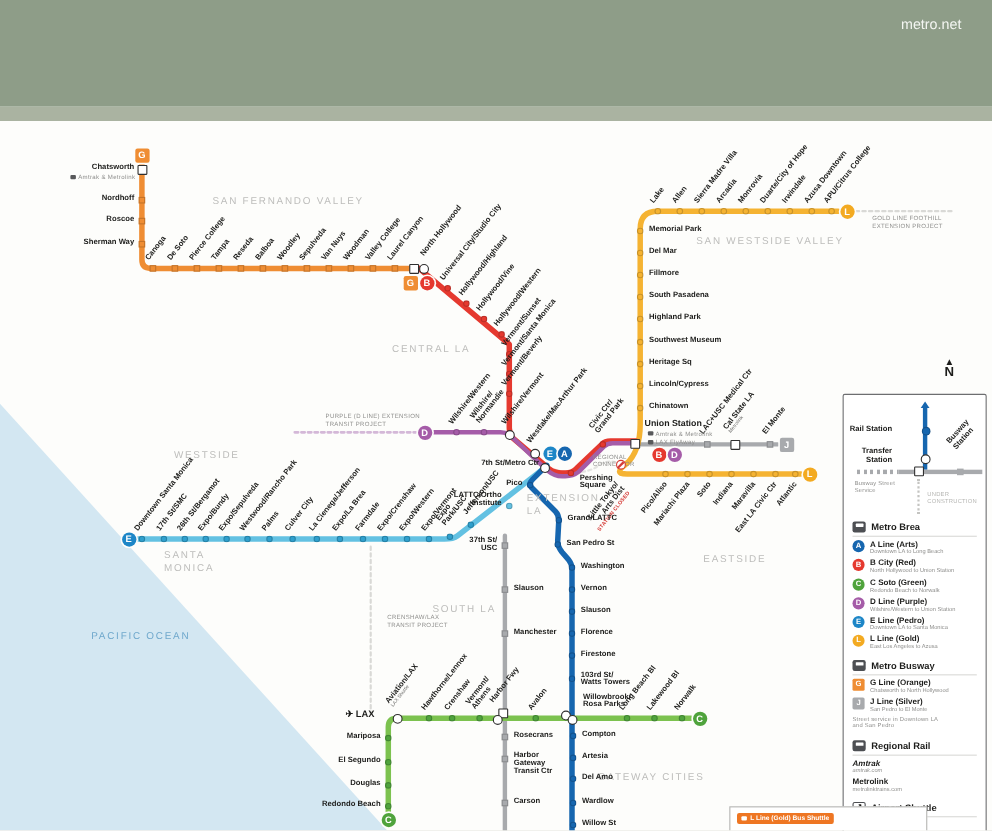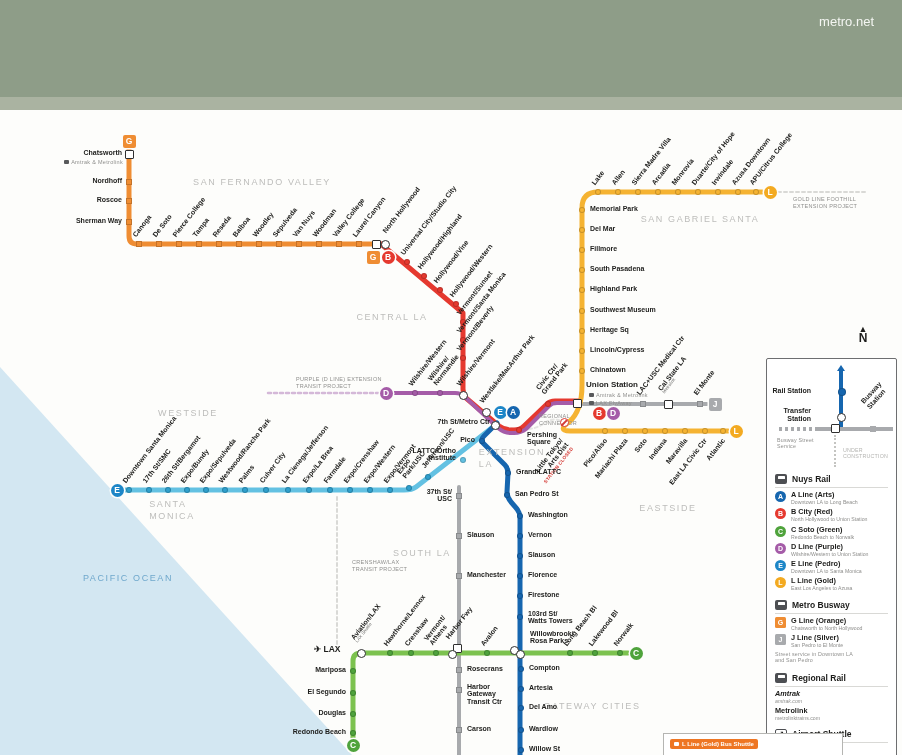--- a/index.html
+++ b/index.html
@@ -78,21 +78,21 @@
         <path d="M583,404 L707,404" fill="none" stroke="#a8aaad" stroke-width="4" stroke-linecap="round" stroke-linejoin="round"></path>
         <path d="M762,192 L598,192 Q582,192 582,208 L582,385 Q582,411 569,422 Q557,431 570,431 L728,431" fill="none" stroke="#f5b332" stroke-width="5" stroke-linecap="round" stroke-linejoin="round"></path>
         <path d="M129,146 L129,236 Q129,244 137,244 L378,244" fill="none" stroke="#ef8d33" stroke-width="5" stroke-linecap="round" stroke-linejoin="round"></path>
         <path d="M381,244 L463,313 L463,389 Q463,394 466,398 L499,426 Q504,430 511,430 L514,430 Q520,430 524,426 L547,404 Q550,401 555,401 L578,401" fill="none" stroke="#e5392f" stroke-width="5" stroke-linecap="round" stroke-linejoin="round"></path>
         <path d="M386,393 L455,393 Q461,393 465,397 L498,428 Q504,433 511,433 L514,433 Q521,433 526,429 L549,406 Q552,403 557,403 L578,403" fill="none" stroke="#a55ca8" stroke-width="4" stroke-linecap="round" stroke-linejoin="round"></path>
         <path d="M117,490 L404,490 Q412,490 416,487 L493,427" fill="none" stroke="#63c1e2" stroke-width="5" stroke-linecap="round" stroke-linejoin="round"></path>
         <path d="M497,423 L484,436 Q480,440 483,443 L505,465 Q508,468 508,473 L507,492 Q507,497 511,502 L517,509 Q520,513 520,517 L520,755" fill="none" stroke="#1666af" stroke-width="5" stroke-linecap="round" stroke-linejoin="round"></path>
         <path d="M353,740 L353,661 Q353,653 361,653 L628,653" fill="none" stroke="#7cc24f" stroke-width="5" stroke-linecap="round" stroke-linejoin="round"></path>
       </svg>
       <div class="region" style="left: 262px; top: 176px;">SAN FERNANDO VALLEY</div>
-      <div class="region" style="left: 700px; top: 213px;">SAN GABRIEL SANTA</div>
+      <div class="region" style="left: 700px; top: 213px;">SAN WESTSIDE VALLEY</div>
       <div class="region" style="left: 392px; top: 311px;">CENTRAL LA</div>
       <div class="region" style="left: 188px; top: 407px;">WESTSIDE</div>
       <div class="region" style="left: 172px; top: 498px;">SANTA
 MONICA</div>
       <div class="region" style="left: 128px; top: 572px; color: rgb(111, 168, 204);">PACIFIC OCEAN</div>
       <div class="region" style="left: 512px; top: 446px;">EXTENSION
 LA</div>
       <div class="region" style="left: 422px; top: 547px;">SOUTH LA</div>
       <div class="region" style="left: 668px; top: 502px;">EASTSIDE</div>
       <div class="region" style="left: 592px; top: 700px;">GATEWAY CITIES</div>
@@ -387,21 +387,21 @@
         <div class="lg-tiny lg-abs" style="left: 2px; top: 72px;">Busway Street
 Service</div>
         <div class=" lg-abs" style="left: 59px; top: 70px; width: 0px; height: 32px; border-left: 2px dotted rgb(196, 196, 193);"></div>
         <div class="lg-tiny lg-abs" style="left: 68px; top: 82px; color: rgb(181, 181, 178);">UNDER
 CONSTRUCTION</div>
       </div>
       <div class="lg-hdr">
         <span class="ic">
           <span class="win"></span>
         </span>
-        <span>Nuys Rail</span>
+        <span>Metro Brea</span>
       </div>
       <div class="lg-entry">
         <span class="lg-badge ci" style="background: rgb(22, 102, 175);">A</span>
         <span>
           <div class="lg-t1">A Line (Arts)</div>
           <div class="lg-t2">Downtown LA to Long Beach</div>
         </span>
       </div>
       <div class="lg-entry">
         <span class="lg-badge ci" style="background: rgb(229, 57, 47);">B</span>

